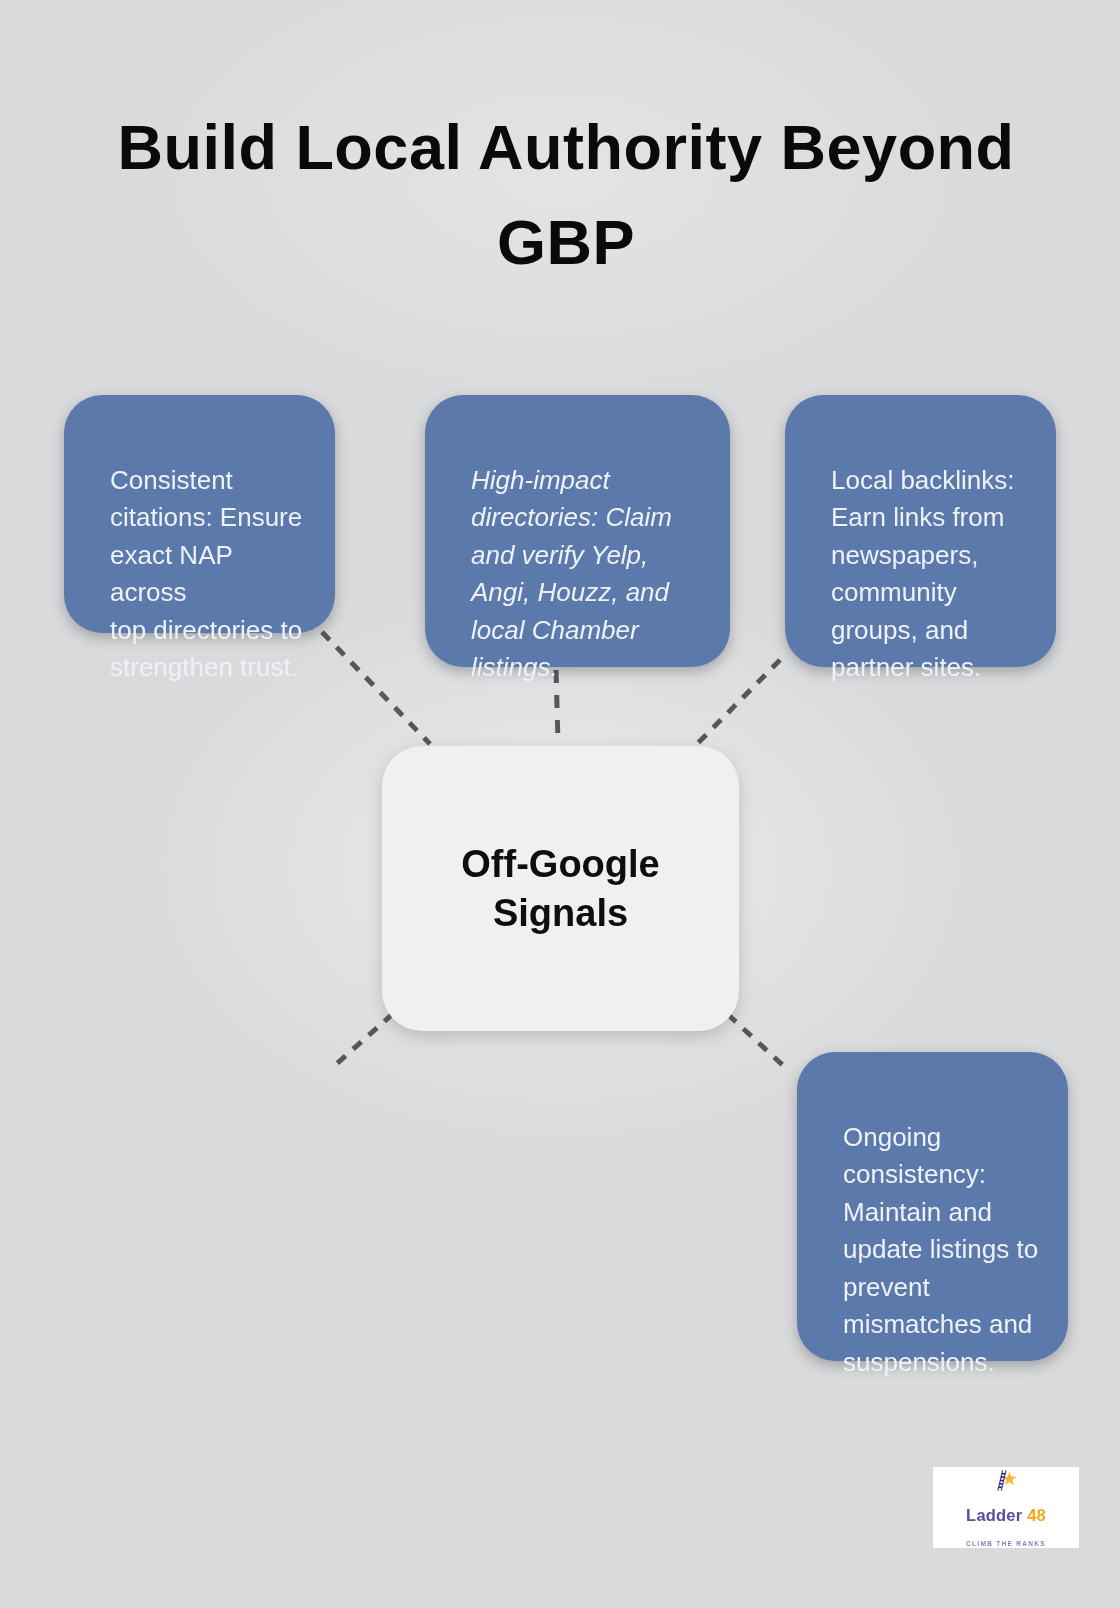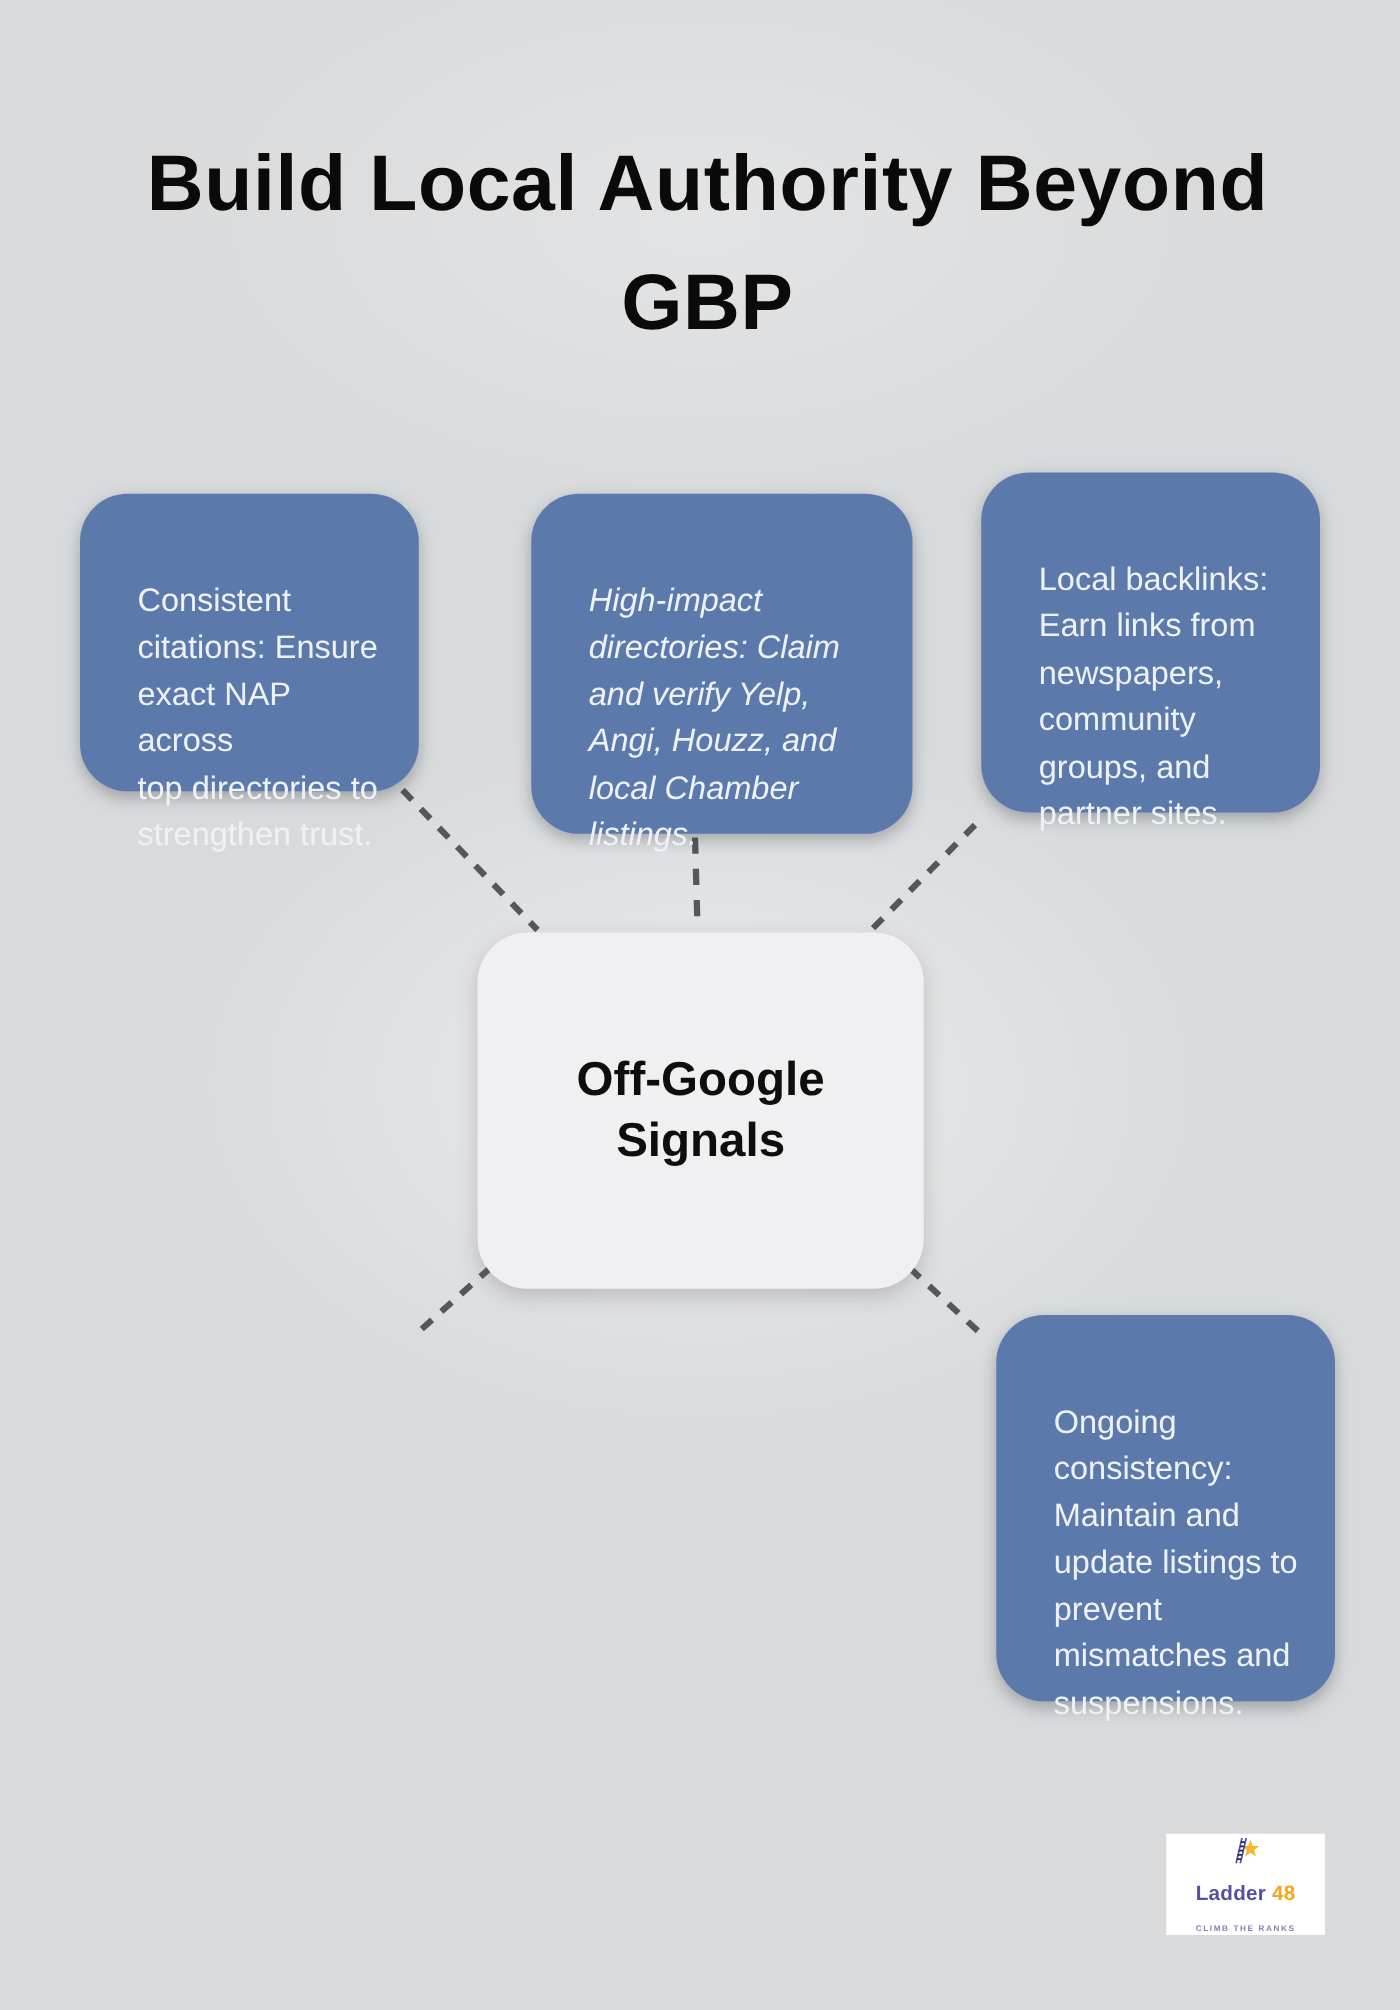--- a/index.html
+++ b/index.html
@@ -42,21 +42,21 @@
     border-radius: 38px;
     box-shadow: 0 5px 13px rgba(55,60,70,0.35);
     color: #eef2f6;
     font-size: 26px;
     line-height: 37.5px;
     padding: 29px 20px 0 46px;
     white-space: pre-line;
   }
   .n1 { left: 64px;  top: 395px;  width: 271px; height: 238px; }
   .n2 { left: 425px; top: 395px;  width: 305px; height: 272px; font-style: italic; }
-  .n3 { left: 785px; top: 378px;  width: 271px; height: 272px; }
+  .n3 { left: 785px; top: 395px;  width: 271px; height: 272px; }
   .n4 { left: 64px;  top: 1052px; width: 271px; height: 272px; }
   .n5 { left: 797px; top: 1052px; width: 271px; height: 309px; }
 
   .center-node {
     position: absolute;
     left: 382px; top: 746px;
     width: 357px; height: 285px;
     background: #f0f0f2;
     border-radius: 40px;
     box-shadow: 0 6px 16px rgba(80,84,92,0.25);
@@ -69,21 +69,21 @@
     font-weight: 700;
     line-height: 49px;
     color: #0e0e0f;
     text-align: center;
     white-space: pre-line;
   }
 
   .logo-card {
     position: absolute;
     left: 933px; top: 1467px;
-    width: 127px; height: 81px;
+    width: 146px; height: 81px;
     background: #ffffff;
     display: flex;
     flex-direction: column;
     align-items: center;
     justify-content: center;
     gap: 15px;
   }
   .logo-icon { width: 38px; height: 32px; margin-top: 2px; }
   .logo-name {
     font-size: 16.5px;

